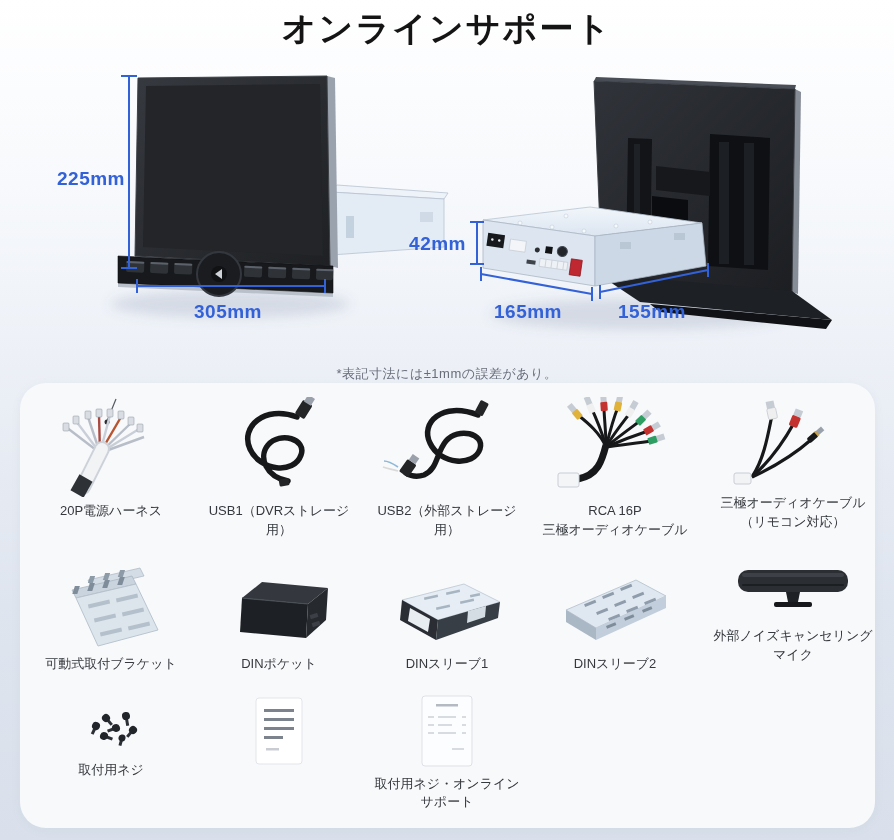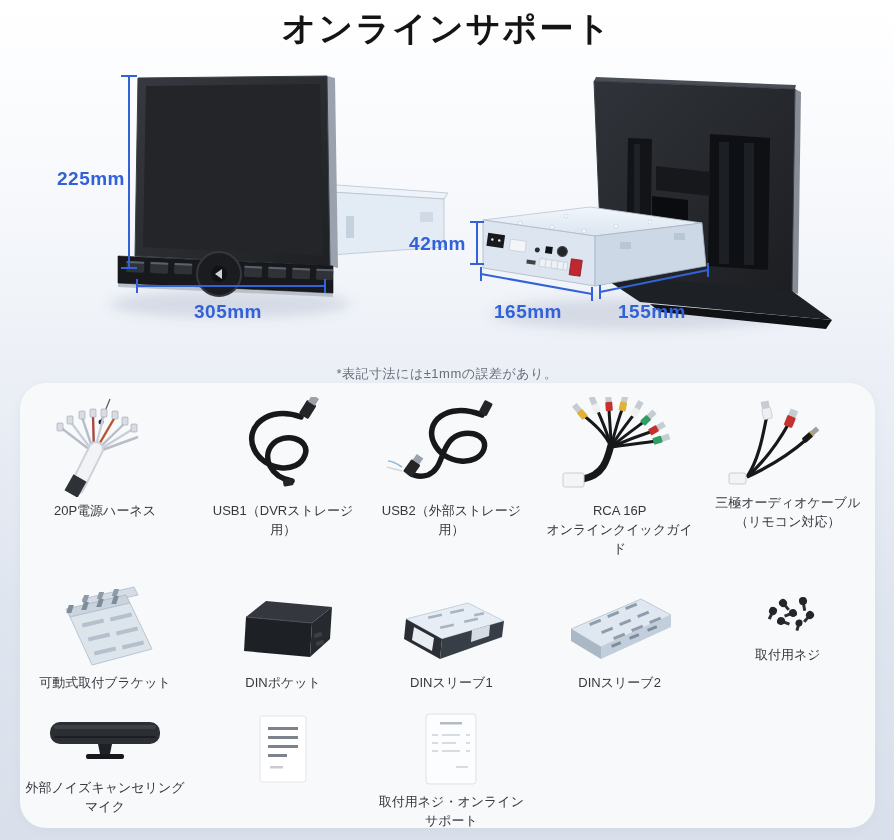--- a/index.html
+++ b/index.html
@@ -20,21 +20,21 @@
     position:absolute; left:0; top:296px; width:100%;
     text-align:center; font-size:13px; color:#686e79; letter-spacing:.5px;margin-top:23px;
   }
   .card {
     position:absolute; left:20px; top:383px; width:855px; height:445px;
     background:#f8f9fb; border-radius:26px;
     box-shadow:0 2px 10px rgba(120,135,160,.08);
   }
   .grid {
     display:grid; grid-template-columns:repeat(5,1fr);
-    padding:14px 12px 0 0; row-gap:12px; column-gap:4px;gap:18px;
+    padding:14px 12px 0 16px; row-gap:12px; column-gap:4px;gap:18px;
   }
   .item { display:flex; flex-direction:column; align-items:center; }
   .item .img { display:flex; align-items:flex-end; justify-content:center; }
   .item .lbl {
     margin-top:5px; font-size:13px; line-height:1.45; color:#35383d;
     text-align:center; white-space:pre-line;
   }
   .dim-text { font-size:19px; font-weight:700; fill:#3361d8; letter-spacing:.5px; }
 </style>
 </head>
@@ -315,21 +315,21 @@
                 </g>
             <g transform="translate(113,43) rotate(72)">
                   <rect x="-3" y="-12" width="6" height="9" fill="#c6ccd4"></rect>
                   <rect x="-3.5" y="-4" width="7" height="9" rx="1" fill="#2f9e63"></rect>
                 </g>
           </g>
           <rect x="18" y="76" width="21" height="14" rx="2" fill="#f4f5f7" stroke="#c9ced6"></rect>
         </svg>
           </div>
         <div class="lbl">RCA 16P
-オンラインクイックガイド</div>
+三極オーディオケーブル</div>
       </div>
 
 
       <div class="item">
         <div class="img">
             <svg width="150" height="92" viewBox="0 0 150 92">
           <g stroke="#17181a" stroke-width="3.2" fill="none">
             <path d="M34,80 C46,62 50,38 54,18"></path>
             <path d="M34,80 C52,64 66,44 76,26"></path>
             <path d="M34,80 C56,70 78,56 94,42"></path>
@@ -440,67 +440,67 @@
                 <rect x="84" y="58" width="10" height="3" transform="rotate(-22 89 59)"></rect>
                 <rect x="102" y="50" width="10" height="3" transform="rotate(-22 107 51)"></rect>
               </g>
         </svg>
           </div>
         <div class="lbl">DINスリーブ2</div>
       </div>
 
       <div class="item">
         <div class="img">
-            <svg width="150" height="64" viewBox="0 0 150 64">
-          <g fill="#22252a">
-            <g transform="translate(60,34) rotate(25)">
-                  <rect x="-1.5" y="0" width="3" height="9" fill="#2c3036"></rect>
-                  <circle r="4"></circle>
-                </g>
-            <g transform="translate(70,26) rotate(-40)">
-                  <rect x="-1.5" y="0" width="3" height="9" fill="#2c3036"></rect>
-                  <circle r="4"></circle>
-                </g>
-            <g transform="translate(80,36) rotate(70)">
-                  <rect x="-1.5" y="0" width="3" height="9" fill="#2c3036"></rect>
-                  <circle r="4"></circle>
-                </g>
-            <g transform="translate(90,24) rotate(-10)">
-                  <rect x="-1.5" y="0" width="3" height="10" fill="#2c3036"></rect>
-                  <circle r="4"></circle>
-                </g>
-            <g transform="translate(97,38) rotate(40)">
-                  <rect x="-1.5" y="0" width="3" height="9" fill="#2c3036"></rect>
-                  <circle r="4"></circle>
-                </g>
-            <g transform="translate(68,44) rotate(-70)">
-                  <rect x="-1.5" y="0" width="3" height="9" fill="#2c3036"></rect>
-                  <circle r="4"></circle>
-                </g>
-            <g transform="translate(86,46) rotate(15)">
-                  <rect x="-1.5" y="0" width="3" height="8" fill="#2c3036"></rect>
-                  <circle r="3.5"></circle>
-                </g>
-          </g>
-        </svg>
-          </div>
-        <div class="lbl">取付用ネジ</div>
-      </div>
-
-      <div class="item">
-        <div class="img">
             <svg width="170" height="64" viewBox="0 0 170 64">
           <rect x="30" y="12" width="110" height="22" rx="10" fill="#2b2e33"></rect>
           <rect x="34" y="15" width="102" height="4" rx="2" fill="#3d4147"></rect>
           <rect x="34" y="26" width="102" height="2" rx="1" fill="#1c1f22"></rect>
           <polygon points="78,34 92,34 90,44 80,44" fill="#1e2125"></polygon>
           <rect x="66" y="44" width="38" height="5" rx="2" fill="#16181b"></rect>
         </svg>
           </div>
         <div class="lbl">外部ノイズキャンセリングマイク</div>
+      </div>
+
+      <div class="item">
+        <div class="img">
+            <svg width="150" height="64" viewBox="0 0 150 64">
+          <g fill="#22252a">
+            <g transform="translate(60,34) rotate(25)">
+                  <rect x="-1.5" y="0" width="3" height="9" fill="#2c3036"></rect>
+                  <circle r="4"></circle>
+                </g>
+            <g transform="translate(70,26) rotate(-40)">
+                  <rect x="-1.5" y="0" width="3" height="9" fill="#2c3036"></rect>
+                  <circle r="4"></circle>
+                </g>
+            <g transform="translate(80,36) rotate(70)">
+                  <rect x="-1.5" y="0" width="3" height="9" fill="#2c3036"></rect>
+                  <circle r="4"></circle>
+                </g>
+            <g transform="translate(90,24) rotate(-10)">
+                  <rect x="-1.5" y="0" width="3" height="10" fill="#2c3036"></rect>
+                  <circle r="4"></circle>
+                </g>
+            <g transform="translate(97,38) rotate(40)">
+                  <rect x="-1.5" y="0" width="3" height="9" fill="#2c3036"></rect>
+                  <circle r="4"></circle>
+                </g>
+            <g transform="translate(68,44) rotate(-70)">
+                  <rect x="-1.5" y="0" width="3" height="9" fill="#2c3036"></rect>
+                  <circle r="4"></circle>
+                </g>
+            <g transform="translate(86,46) rotate(15)">
+                  <rect x="-1.5" y="0" width="3" height="8" fill="#2c3036"></rect>
+                  <circle r="3.5"></circle>
+                </g>
+          </g>
+        </svg>
+          </div>
+        <div class="lbl">取付用ネジ</div>
       </div>
 
       <div class="item">
         <div class="img">
             <svg width="150" height="78" viewBox="0 0 150 78">
           <rect x="52" y="6" width="46" height="66" rx="3" fill="#ffffff" stroke="#e2e5e9"></rect>
           <rect x="60" y="17" width="30" height="3" fill="#7d838c"></rect>
           <rect x="60" y="26" width="30" height="3" fill="#7d838c"></rect>
           <rect x="60" y="35" width="30" height="3" fill="#7d838c"></rect>
           <rect x="60" y="44" width="19" height="3" fill="#7d838c"></rect>

